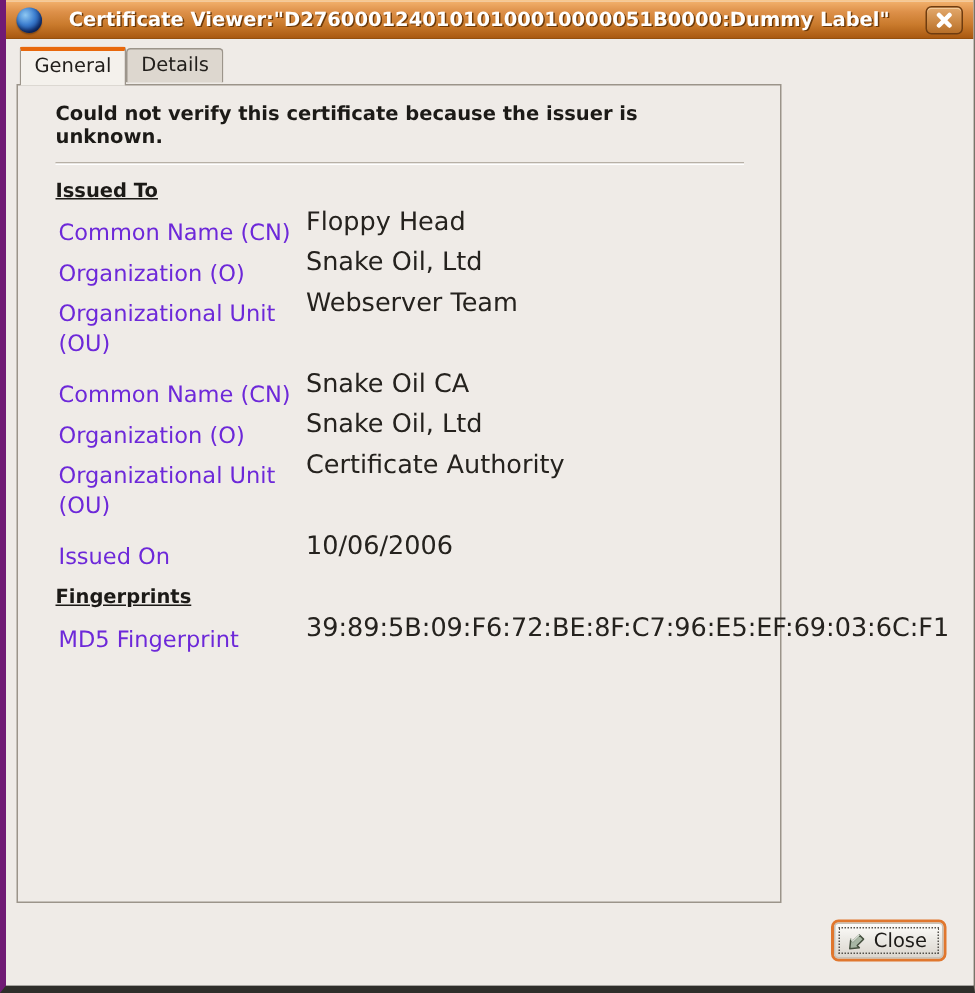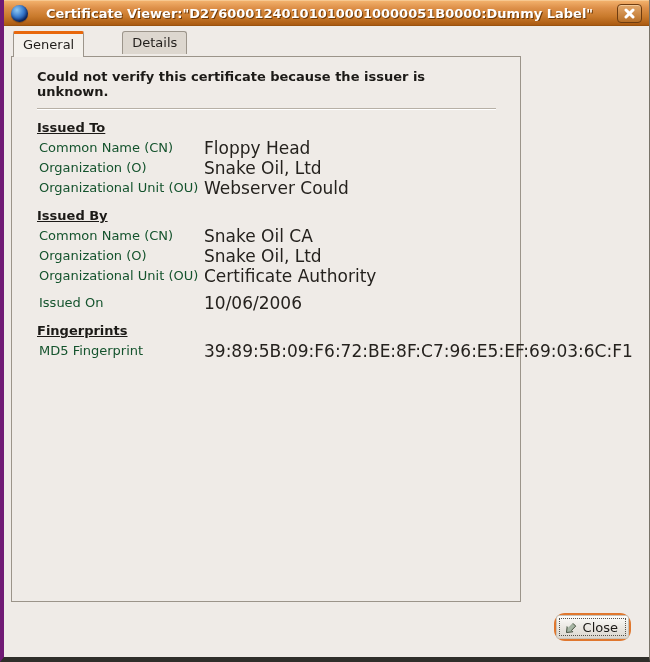--- a/index.html
+++ b/index.html
@@ -46,40 +46,40 @@
     border-radius: 4px;
     background: linear-gradient(180deg, #e3a96d 0%, #cd8a46 55%, #b76f28 100%);
     box-shadow: inset 0 1px 0 rgba(255,235,200,.5);
     display: flex; align-items: center; justify-content: center;
     cursor: default;
   }
 
   
   .body { position: relative; height: 631px; background: #efebe7; }
 
-  .tabs { position: absolute; top: 5px; left: 9px; display: flex; align-items: flex-start; z-index: 3; gap: 30px; }
+  .tabs { position: absolute; top: 5px; left: 9px; display: flex; align-items: center; z-index: 3; }
   .tab {
     font-size: 13px; color: #211e1b;
     border: 1px solid #9c958b;
     border-bottom: none;
     padding: 4px 9px 5px 9px;
   }
   .tab.active {
     background: #f4f1ec;
     border-top: 3px solid #e8680c;
     border-radius: 2px 2px 0 0;
     padding-top: 3px;
     position: relative; z-index: 4;
     margin-bottom: -1px;
   }
   .tab.inactive {
     background: #ddd7cf;
     border-radius: 3px 3px 0 0;
     padding: 3px 9px 4px 9px;
-    margin-left: 8px;
+    margin-left: 0px;
   }
 
   .notebook {
     position: absolute;
     left: 7px; top: 30px;
     width: 510px; height: 546px;
     border: 1px solid #9b948a;
     background: #efebe7;
     z-index: 2;
   }
@@ -96,29 +96,29 @@
   }
 
   .section { margin-top: 7px; }
   .section-title {
     margin-left: 25px;
     font-size: 13px; font-weight: bold; color: #1c1a17;
     line-height: 21px;
     text-decoration: underline;
   }
   .row { display: flex; margin-left: 27px; line-height: 20px; }
-  .row .lbl { width: 165px; flex: 0 0 auto; font-size: 13px; color: #14532d; }
+  .row .lbl { width: 165px; flex: 0 0 auto; font-size: 15px; color: #6d28d9; margin-top: 7px; }
   .row .val { font-size: 17px; color: #25221e; white-space: nowrap; }
 
   
   .close-ring {
     position: absolute;
     top: 587px; right: 18px;
     border: 2px solid #e0772e;
-    border-radius: 11px;
+    border-radius: 5px;
     background: #efebe7;
     padding: 0;
     cursor: default;
   }
   .close-btn {
     border: 1px solid #c8c2b8;
     border-radius: 3px;
     background: linear-gradient(180deg, #fdfcfa 0%, #eceae5 45%, #dcd7cf 100%);
     padding: 3px 10px 3px 7px;
     display: flex; align-items: center; gap: 3px;
@@ -160,26 +160,25 @@
         <div class="row">
           <span class="lbl">Common Name (CN)</span>
           <span class="val">Floppy Head</span>
         </div>
         <div class="row">
           <span class="lbl">Organization (O)</span>
           <span class="val">Snake Oil, Ltd</span>
         </div>
         <div class="row">
           <span class="lbl">Organizational Unit (OU)</span>
-          <span class="val">Webserver Could</span>
-        </div>
-      </div>
-
-      <div class="section">
-        <div class="section-title">Issued By</div>
+          <span class="val">Webserver Team</span>
+        </div>
+      </div>
+
+      <div class="section">
         <div class="row">
           <span class="lbl">Common Name (CN)</span>
           <span class="val">Snake Oil CA</span>
         </div>
         <div class="row">
           <span class="lbl">Organization (O)</span>
           <span class="val">Snake Oil, Ltd</span>
         </div>
         <div class="row">
           <span class="lbl">Organizational Unit (OU)</span>

